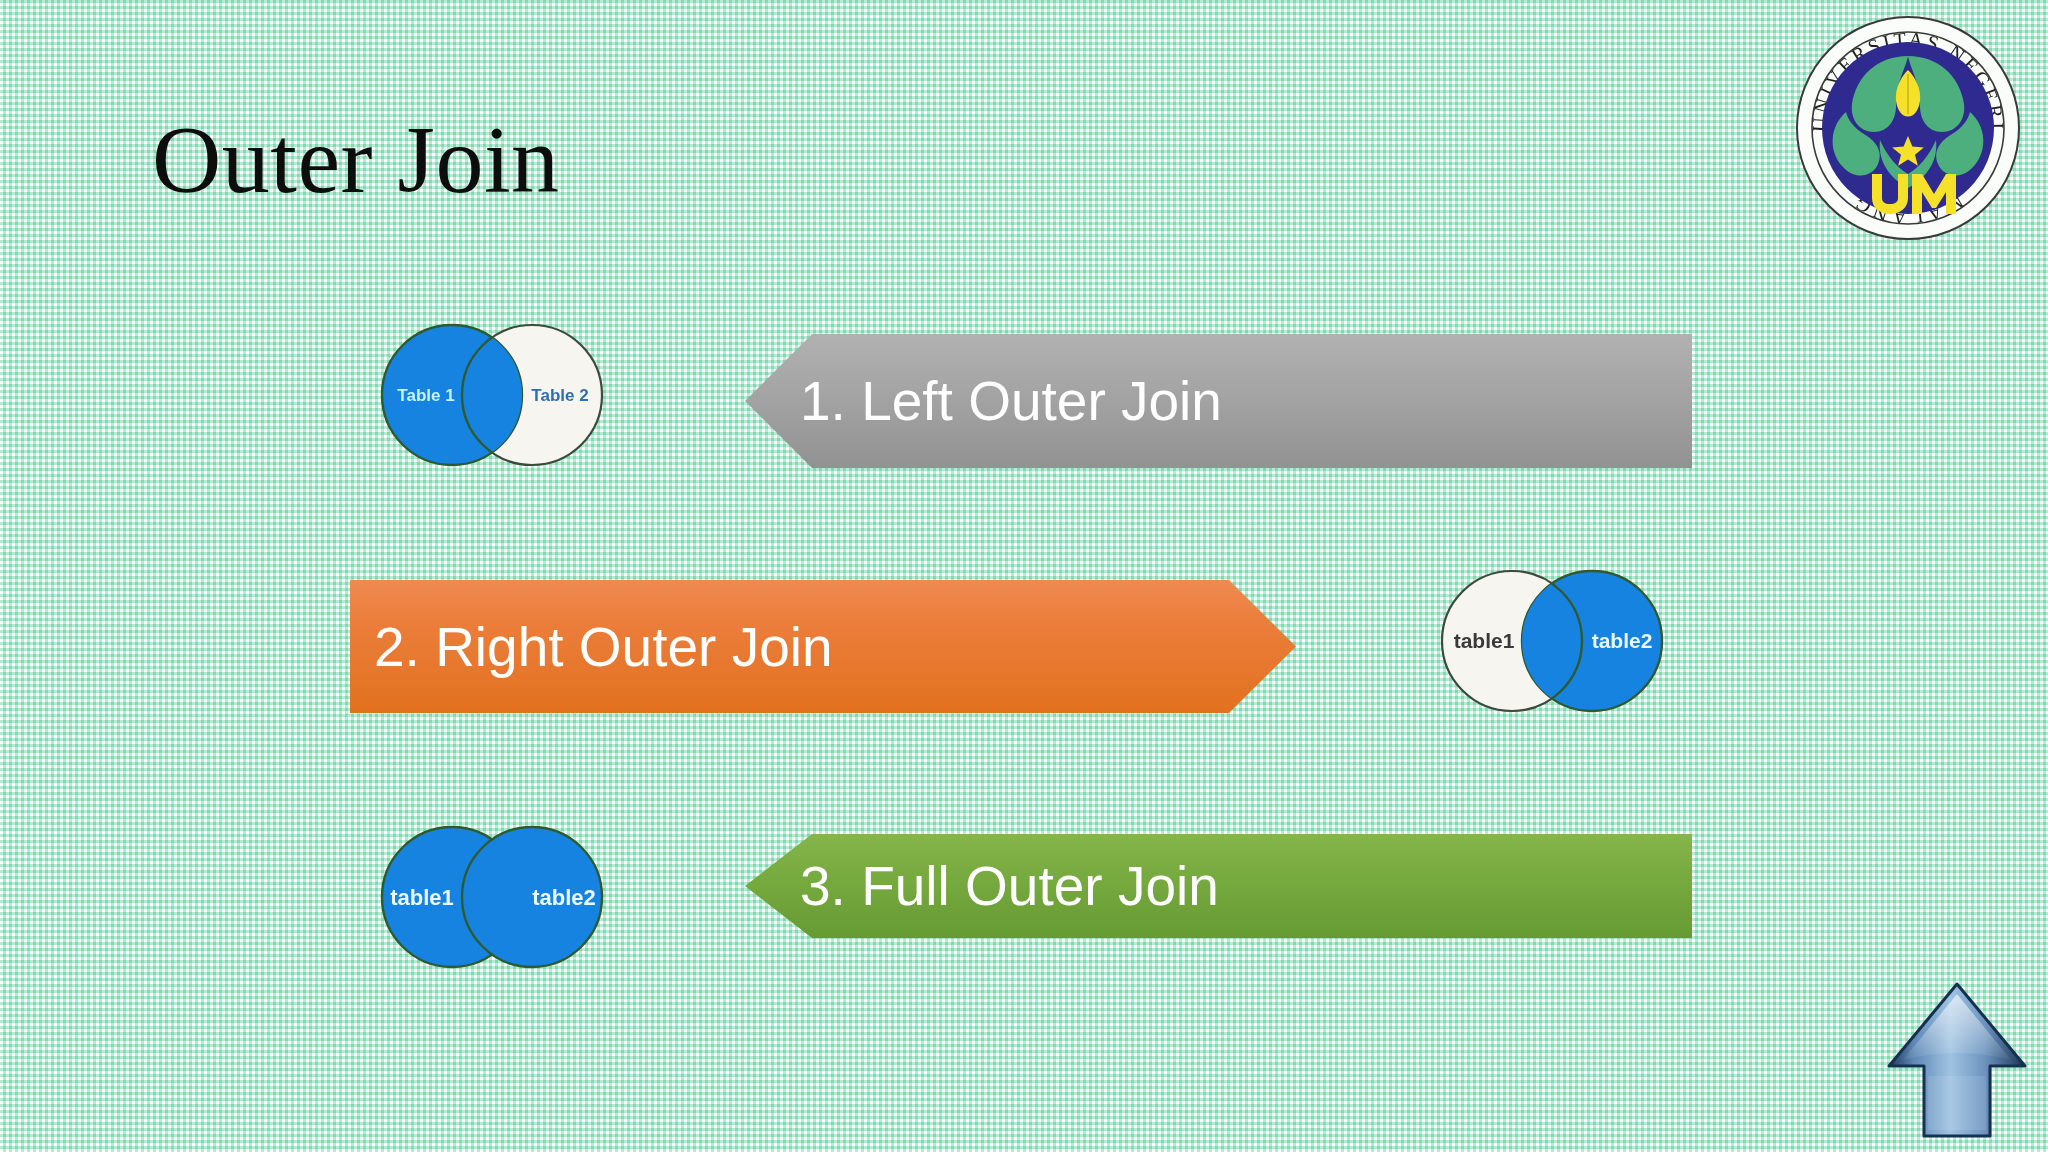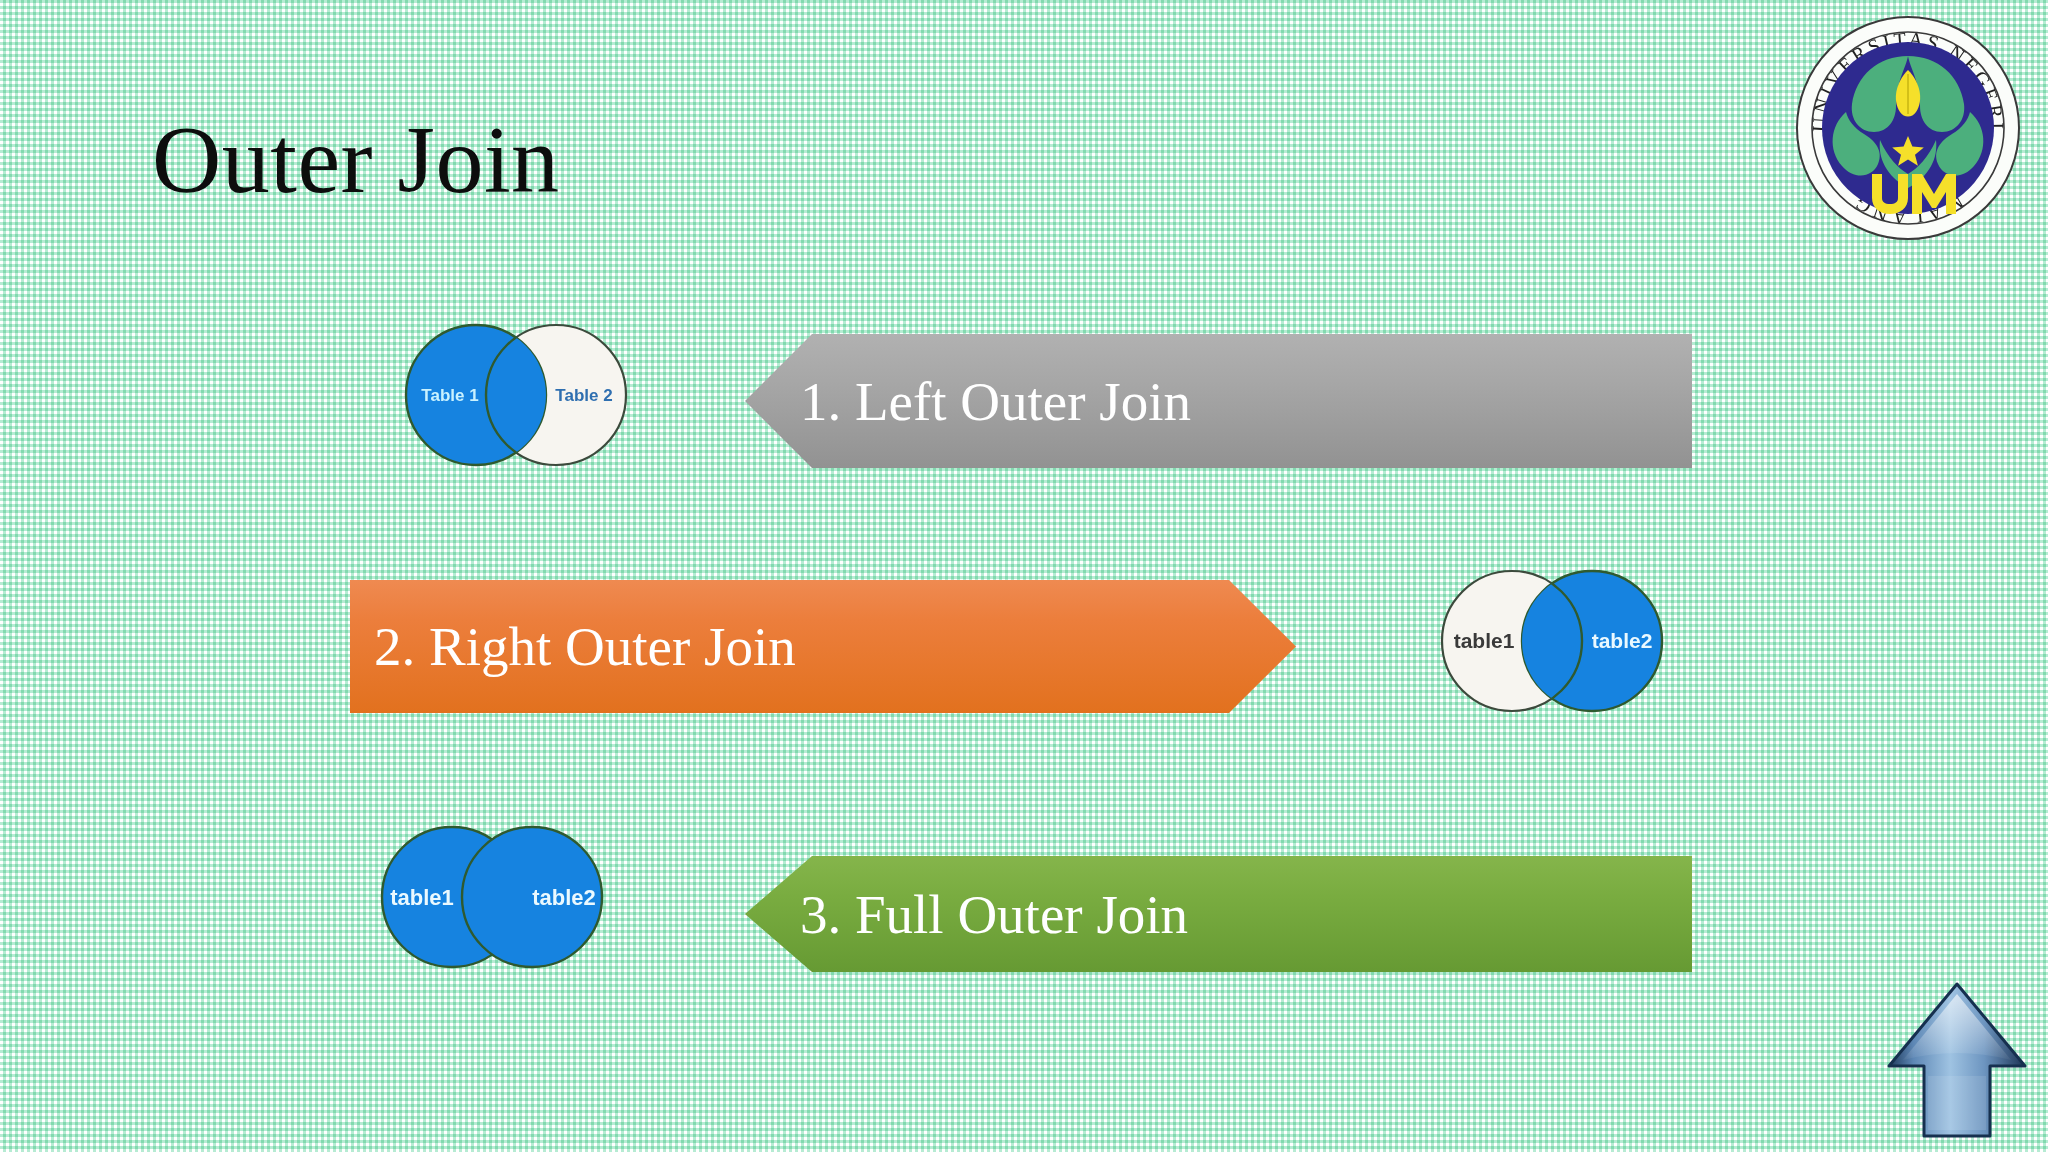--- a/index.html
+++ b/index.html
@@ -56,21 +56,20 @@
 
   
   .banner {
     position: absolute;
     display: flex;
     align-items: center;
     color: #ffffff;
     font-size: 55px;
     font-weight: 400;
     white-space: nowrap;
-    font-family: Liberation Serif, serif;
   }
   .banner .label { position: relative; z-index: 2; }
 
   #banner-left {
     left: 745px;
     top: 334px;
     width: 947px;
     height: 134px;
     background: linear-gradient(180deg, #b1b1b1 0%, #a6a6a6 38%, #929292 100%);
     -webkit-clip-path: polygon(67px 0, 100% 0, 100% 100%, 67px 100%, 0 50%);
@@ -86,27 +85,26 @@
     background: linear-gradient(180deg, #ef8a51 0%, #ec7e3c 30%, #e2711e 100%);
     -webkit-clip-path: polygon(0 0, calc(100% - 67px) 0, 100% 50%, calc(100% - 67px) 100%, 0 100%);
     clip-path: polygon(0 0, calc(100% - 67px) 0, 100% 50%, calc(100% - 67px) 100%, 0 100%);
     padding-left: 24px;
     box-sizing: border-box;
   }
   #banner-full {
     left: 745px;
     top: 834px;
     width: 947px;
-    height: 116px;
+    height: 104px;
     background: linear-gradient(180deg, #85b54b 0%, #79ac40 35%, #669a33 100%);
     -webkit-clip-path: polygon(67px 0, 100% 0, 100% 100%, 67px 100%, 0 50%);
     clip-path: polygon(67px 0, 100% 0, 100% 100%, 67px 100%, 0 50%);
     padding-left: 55px;
     box-sizing: border-box;
-    margin-top: 22px;
   }
 
   
   #up-arrow {
     position: absolute;
     left: 1884px;
     top: 980px;
     width: 146px;
     height: 165px;
   }
@@ -150,21 +148,21 @@
 
       <path d="M120 128 L124.4 138.6 L135.8 139.4 L127 146.7 L129.9 157.8 L120 151.6 L110.1 157.8 L113 146.7 L104.2 139.4 L115.6 138.6 Z" fill="#f5e02a"></path>
 
       <g fill="#f5e02a">
         <path d="M84 166 L84 190 C84 200 92 206 102 206 C112 206 120 200 120 190 L120 166 L110 166 L110 190 C110 194 107 196 102 196 C97 196 94 194 94 190 L94 166 Z"></path>
         <path d="M124 206 L124 166 L134 166 L146 186 L158 166 L168 166 L168 206 L158 206 L158 184 L148 200 L144 200 L134 184 L134 206 Z"></path>
       </g>
     </svg>
   </div>
 
-  <div class="venn" style="left:352px; top:320px;margin-left:24px;">
+  <div class="venn" style="left:352px; top:320px;">
     <svg width="280" height="150" viewBox="0 0 280 150" aria-hidden="true">
       <defs>
         <clipPath id="clipL1">
             <circle cx="100" cy="75" r="70"></circle>
           </clipPath>
       </defs>
 
       <circle cx="180" cy="75" r="70" fill="#f7f5f0" stroke="#3c4a3c" stroke-width="2.2"></circle>
 
       <circle cx="100" cy="75" r="70" fill="#1683e0" stroke="#2f5a2f" stroke-width="2.4"></circle>

